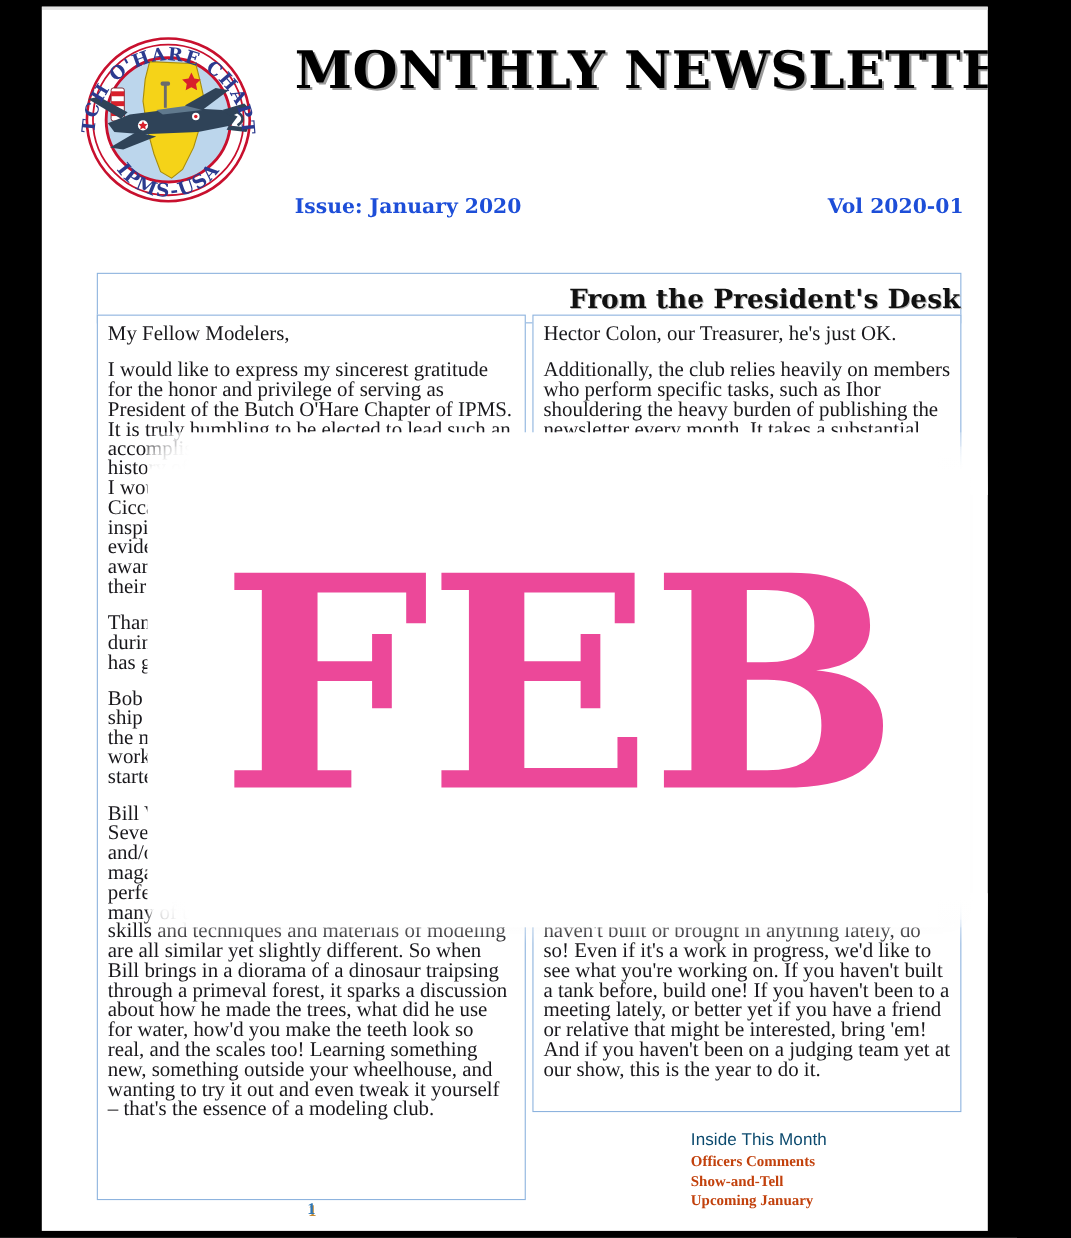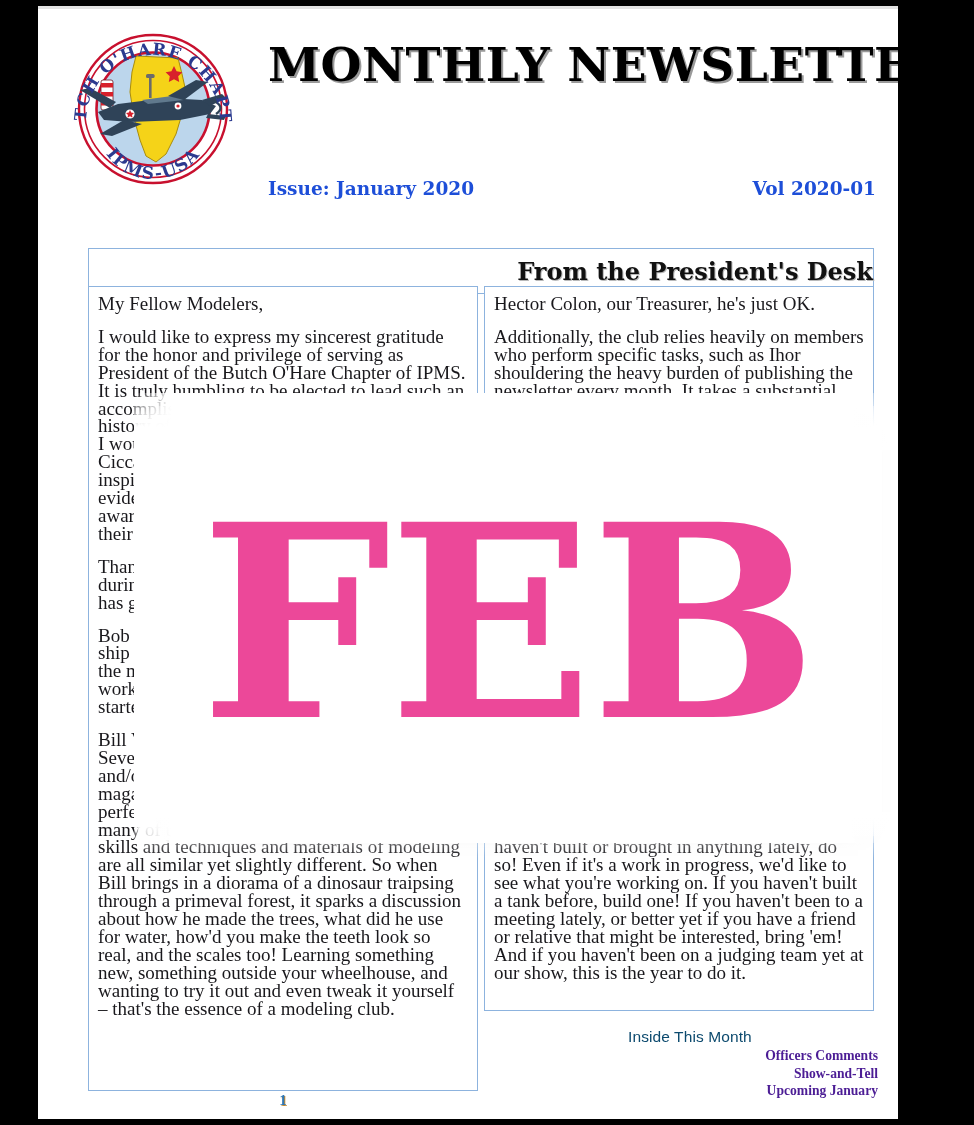--- a/index.html
+++ b/index.html
@@ -138,22 +138,21 @@
   }
   #inside-list {
     list-style: none;
     margin: 0; padding: 0;
   }
   #inside-list li {
     font-family: "Liberation Serif", serif;
     font-weight: bold;
     font-size: 13.6px;
     line-height: 17.5px;
-    color: #4c1d95;
-    text-align: right;
+    color: #c2410c;
   }
 
   
   #page-number {
     position: absolute;
     left: 50px; top: 1086px;
     width: 390px;
     text-align: center;
     font-family: "Liberation Serif", serif;
     font-weight: bold;

